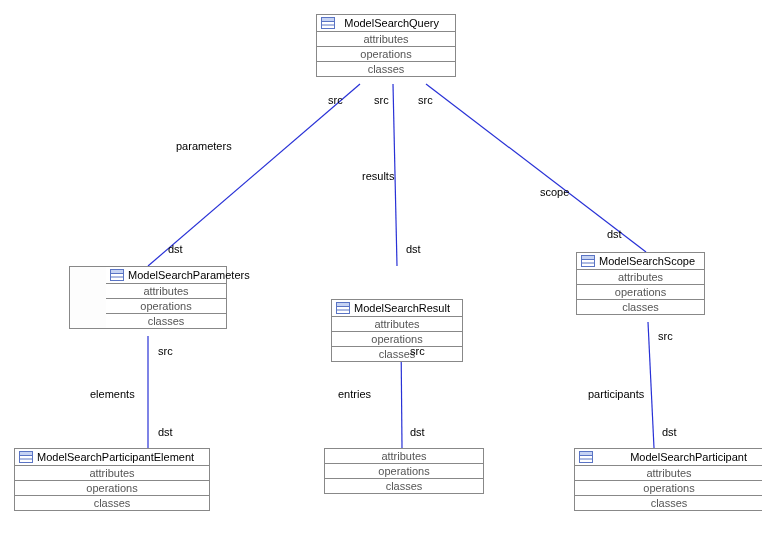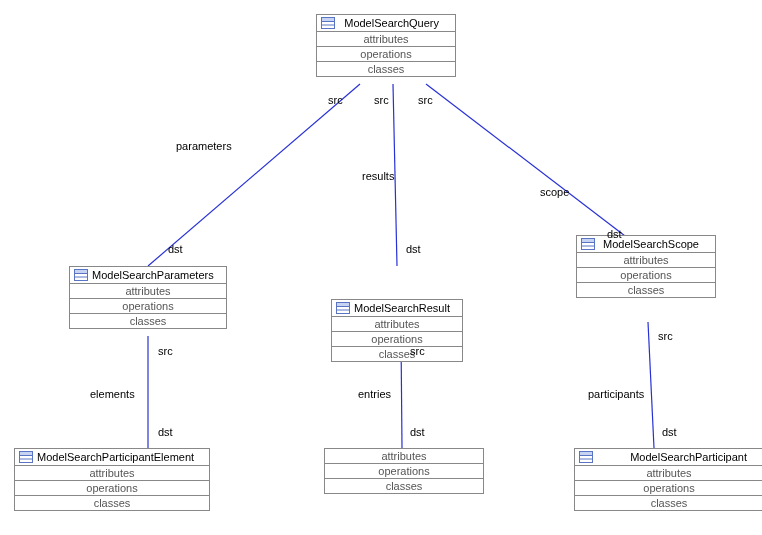--- a/index.html
+++ b/index.html
@@ -93,21 +93,21 @@
           <line x1="0.5" y1="8" x2="13.5" y2="8" stroke="#5a74c4"></line>
         </svg>
     </span>
     <span class="name">ModelSearchQuery</span>
   </div>
   <div class="compartment">attributes</div>
   <div class="compartment">operations</div>
   <div class="compartment">classes</div>
 </div>
 
-<div id="cls-parameters" class="uml-class" style="left: 69px; top: 266px; width: 158px;">
+<div id="cls-parameters" class="uml-class" style="left: 69px; top: 266px; width: 158px; padding-left: 36px;">
   <div class="title-row">
     <span class="icon">
       <svg width="14" height="12" viewBox="0 0 14 12">
           <rect x="0.5" y="0.5" width="13" height="11" fill="#fff" stroke="#5a74c4"></rect>
           <rect x="0.5" y="0.5" width="13" height="4" fill="#c6d3f3" stroke="#5a74c4"></rect>
           <line x1="0.5" y1="8" x2="13.5" y2="8" stroke="#5a74c4"></line>
         </svg>
     </span>
     <span class="name">ModelSearchParameters</span>
   </div>
@@ -125,21 +125,21 @@
           <line x1="0.5" y1="8" x2="13.5" y2="8" stroke="#5a74c4"></line>
         </svg>
     </span>
     <span class="name">ModelSearchResult</span>
   </div>
   <div class="compartment">attributes</div>
   <div class="compartment">operations</div>
   <div class="compartment">classes</div>
 </div>
 
-<div id="cls-scope" class="uml-class" style="left: 576px; top: 235px; width: 140px;">
+<div id="cls-scope" class="uml-class" style="left: 576px; top: 252px; width: 129px;">
   <div class="title-row">
     <span class="icon">
       <svg width="14" height="12" viewBox="0 0 14 12">
           <rect x="0.5" y="0.5" width="13" height="11" fill="#fff" stroke="#5a74c4"></rect>
           <rect x="0.5" y="0.5" width="13" height="4" fill="#c6d3f3" stroke="#5a74c4"></rect>
           <line x1="0.5" y1="8" x2="13.5" y2="8" stroke="#5a74c4"></line>
         </svg>
     </span>
     <span class="name">ModelSearchScope</span>
   </div>
@@ -196,18 +196,18 @@
 
 <div class="edge-label" style="left:418px; top:94px;">src</div>
 <div class="edge-label" style="left:540px; top:186px;">scope</div>
 <div class="edge-label" style="left:607px; top:228px;">dst</div>
 
 <div class="edge-label" style="left:158px; top:345px;">src</div>
 <div class="edge-label" style="left:90px; top:388px;">elements</div>
 <div class="edge-label" style="left:158px; top:426px;">dst</div>
 
 <div class="edge-label" style="left:410px; top:345px;">src</div>
-<div class="edge-label" style="left:358px; top:388px;">entries</div>
+<div class="edge-label" style="left:338px; top:388px;">entries</div>
 <div class="edge-label" style="left:410px; top:426px;">dst</div>
 
 <div class="edge-label" style="left:658px; top:330px;">src</div>
 <div class="edge-label" style="left:588px; top:388px;">participants</div>
 <div class="edge-label" style="left:662px; top:426px;">dst</div>
 
 </body></html>

